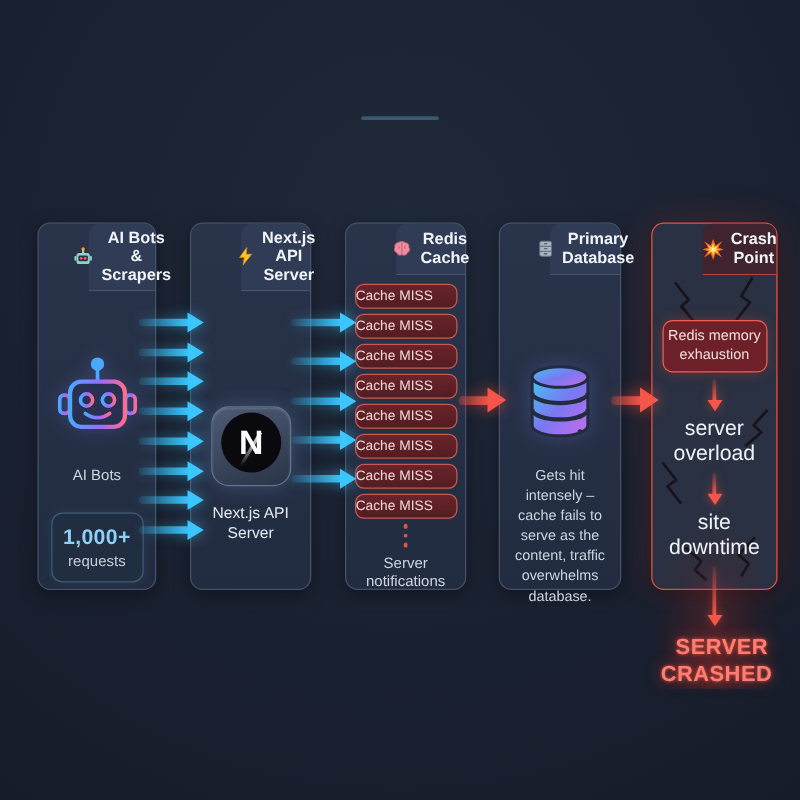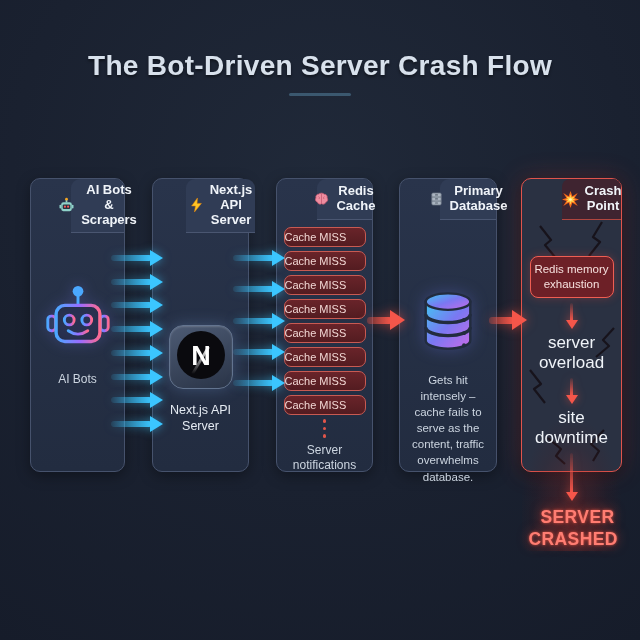--- a/index.html
+++ b/index.html
@@ -20,21 +20,21 @@
   }
   
   .col{
     position:absolute;top:178px;height:294px;box-sizing:border-box;
     background:linear-gradient(180deg,#29344b 0%,#222c40 100%);
     border:1px solid #46526c;border-radius:10px;
     display:flex;flex-direction:column;
     box-shadow:0 4px 14px rgba(0,0,0,.35);
   }
   .col-1{left:30px;width:95px;}
-  .col-2{left:152px;width:97px;align-items:center;}
+  .col-2{left:152px;width:97px;}
   .col-3{left:276px;width:97px;}
   .col-4{left:399px;width:98px;}
   .col-5{
     left:521px;width:101px;border:1.5px solid #e0544c;background:#2a3142;
     box-shadow:0 0 26px rgba(235,70,55,.22),0 4px 14px rgba(0,0,0,.4);
   }
   .col-head{
     display:flex;align-items:center;justify-content:center;gap:6px;
     min-height:41px;padding:4px 3px;box-sizing:border-box;
     background:#303c55;border-bottom:1px solid #4a5671;border-radius:9px 9px 0 0;
@@ -130,21 +130,20 @@
   .harrow.red .head{
     border-top:10px solid transparent;border-bottom:10px solid transparent;
     border-left:15px solid var(--accent-red,#f5564a);
   }
 </style>
 </head>
 <body>
 
 <div class="stage">
 
-  <h1 class="page-title">The Bot-Driven Server Crash Flow</h1>
   <div class="title-underline"></div>
 
   <section class="col col-1">
     <header class="col-head">
       <span class="hicon">
         <svg width="17" height="17" viewBox="0 0 16 16">
           <rect x="7.2" y="2.6" width="1.6" height="2.6" fill="#8fd2c9"></rect>
           <circle cx="8" cy="2" r="1.3" fill="#f5a623"></circle>
           <rect x="1.4" y="7.4" width="1.6" height="3.4" rx="0.7" fill="#8fd2c9"></rect>
           <rect x="13" y="7.4" width="1.6" height="3.4" rx="0.7" fill="#8fd2c9"></rect>
@@ -170,20 +169,24 @@
           <circle cx="36" cy="8.5" r="5.5" fill="#4aa8ff"></circle>
           <rect x="5" y="34" width="8" height="15" rx="3.5" fill="none" stroke="url(#botg)" stroke-width="3"></rect>
           <rect x="59" y="34" width="8" height="15" rx="3.5" fill="none" stroke="url(#botg)" stroke-width="3"></rect>
           <rect x="13.5" y="23" width="45" height="37" rx="9" fill="rgba(18,26,40,.35)" stroke="url(#botg)" stroke-width="3.5"></rect>
           <circle cx="27" cy="38" r="5" fill="none" stroke="url(#botg)" stroke-width="3"></circle>
           <circle cx="45" cy="38" r="5" fill="none" stroke="url(#botg)" stroke-width="3"></circle>
           <path d="M26 49 Q36 56 46 49" fill="none" stroke="url(#botg)" stroke-width="3" stroke-linecap="round"></path>
         </svg>
       </div>
       <div class="sublabel">AI Bots</div>
+      <div class="badge">
+        <div class="badge-val">1,000+</div>
+        <div class="badge-lab">requests</div>
+      </div>
     </div>
   </section>
 
   <section class="col col-2">
     <header class="col-head">
       <span class="hicon">
         <svg width="15" height="16" viewBox="0 0 16 16">
           <polygon points="9,0.5 2.8,9 6.9,9 5.8,15.5 13.2,6.3 8.6,6.3" fill="#ffc524" stroke="#e8880c" stroke-width="0.6"></polygon>
         </svg>
       </span>

